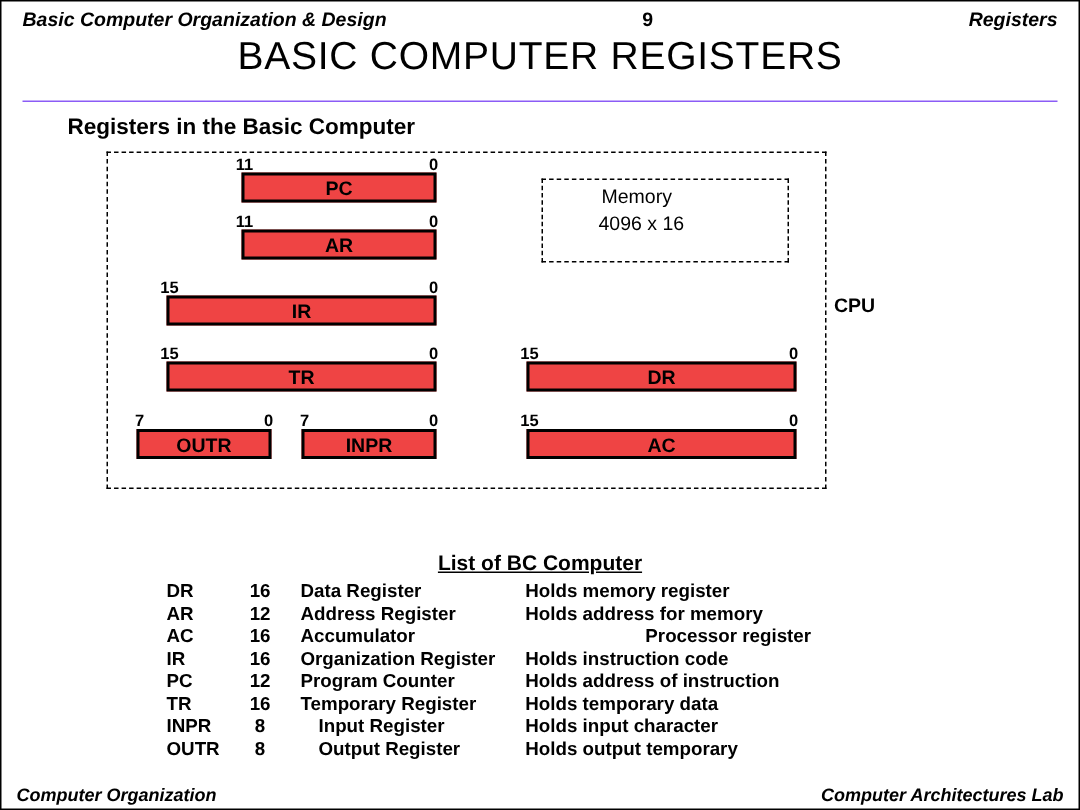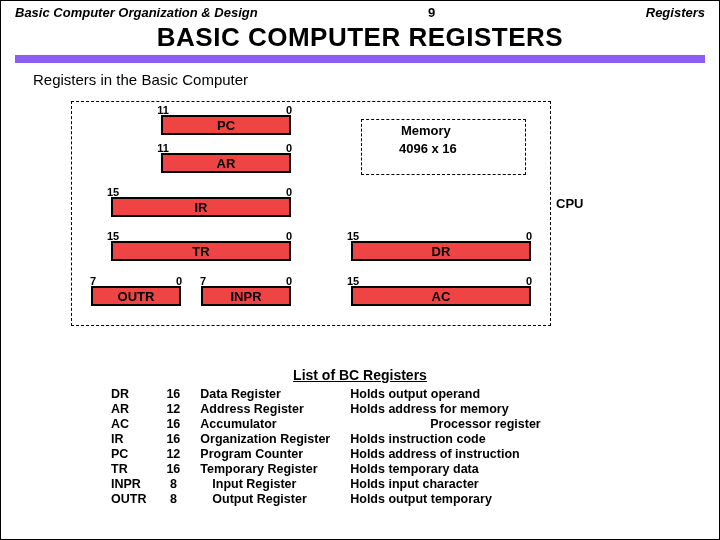--- a/index.html
+++ b/index.html
@@ -22,31 +22,31 @@
   .hdr {
     display: flex;
     justify-content: space-between;
     font-size: 13px;
     font-style: italic;
     font-weight: bold;
   }
   .hdr .pg { font-style: normal; margin-left: -40px; }
   .title {
     text-align: center;
-    font-weight: bold;
+    font-weight: normal;
     font-size: 26px;
     margin: 2px 0 0 0;
     letter-spacing: 0.5px;
-    border-bottom: 8px solid #8b5cf6;
-    padding-bottom: 2px;
+    border-bottom: 1px solid #8b5cf6;
+    padding-bottom: 14px;
   }
   .subhead {
-    font-weight: normal;
+    font-weight: bold;
     font-size: 15px;
-    margin: 8px 0 4px 18px;
+    margin: 8px 0 4px 30px;
   }
   .diagram-area {
     position: absolute;
     left: 70px;
     top: 100px;
     width: 560px;
     height: 230px;
   }
   .dashed-box {
     position: absolute;
@@ -72,21 +72,21 @@
     font-size: 11px;
     font-weight: bold;
     transform: translate(50%, -100%);
     top: -1px;
     right: 0;
   }
   .regname { line-height: 18px; }
   .memlabel {
     position: absolute;
     font-size: 13px;
-    font-weight: bold;
+    font-weight: normal;
   }
   .cpulabel {
     position: absolute;
     font-size: 13px;
     font-weight: bold;
   }
   .list-title {
     text-align: center;
     font-weight: bold;
     text-decoration: underline;
@@ -189,28 +189,28 @@
 
     <div class="regbox" style="left:280px; top:185px; width:180px; height:20px;">
       <span class="msb" style="left:0;">15</span>
       <span class="lsb">0</span>
       <span class="regname">AC</span>
     </div>
 
   </div>
 
   <div class="list-area">
-    <div class="list-title">List of BC Registers</div>
+    <div class="list-title">List of BC Computer</div>
     <table class="reglist">
       <tbody id="list-body">
           <tr>
             <td>DR</td>
             <td class="bits">16</td>
             <td>Data Register</td>
-            <td>Holds output operand</td>
+            <td>Holds memory register</td>
           </tr>
           <tr>
             <td>AR</td>
             <td class="bits">12</td>
             <td>Address Register</td>
             <td>Holds address for memory</td>
           </tr>
           <tr>
             <td>AC</td>
             <td class="bits">16</td>
@@ -244,14 +244,18 @@
           <tr>
             <td>OUTR</td>
             <td class="bits">8</td>
             <td><span class="indent">Output Register</span></td>
             <td>Holds output temporary</td>
           </tr>
         </tbody>
     </table>
   </div>
 
+  <div class="ftr">
+    <span>Computer Organization</span>
+    <span>Computer Architectures Lab</span>
+  </div>
 
 </div>
 
 </body></html>

